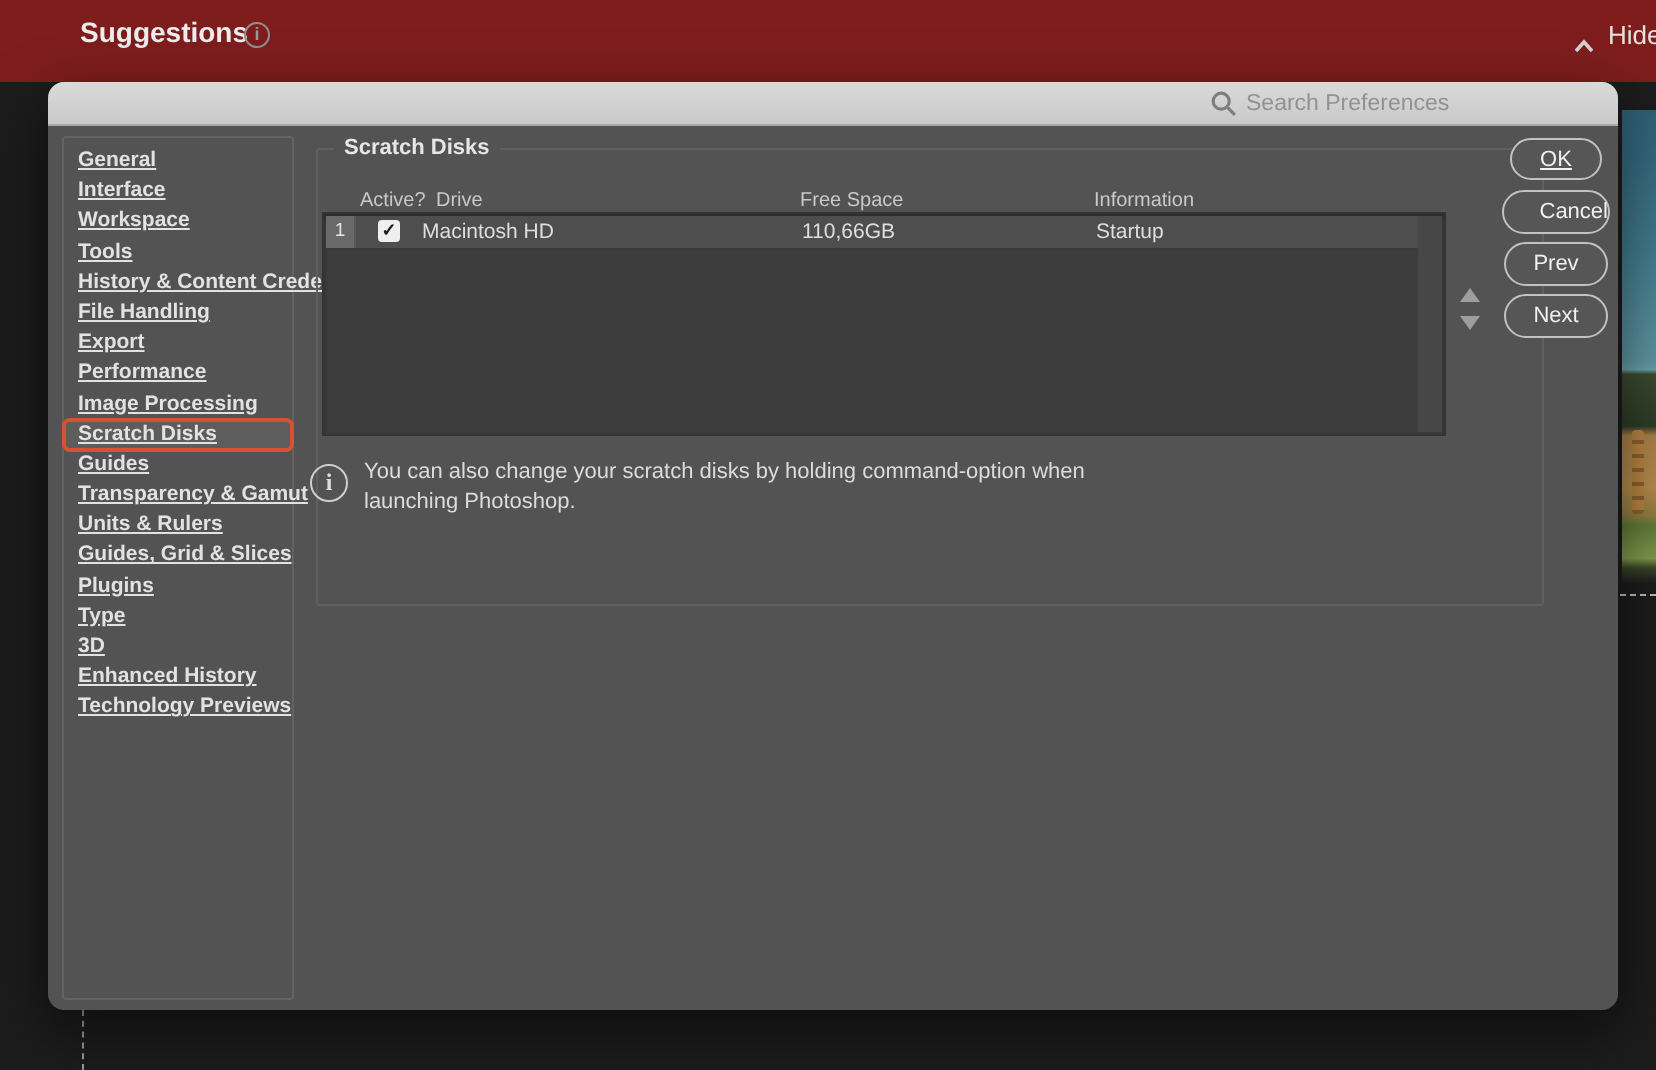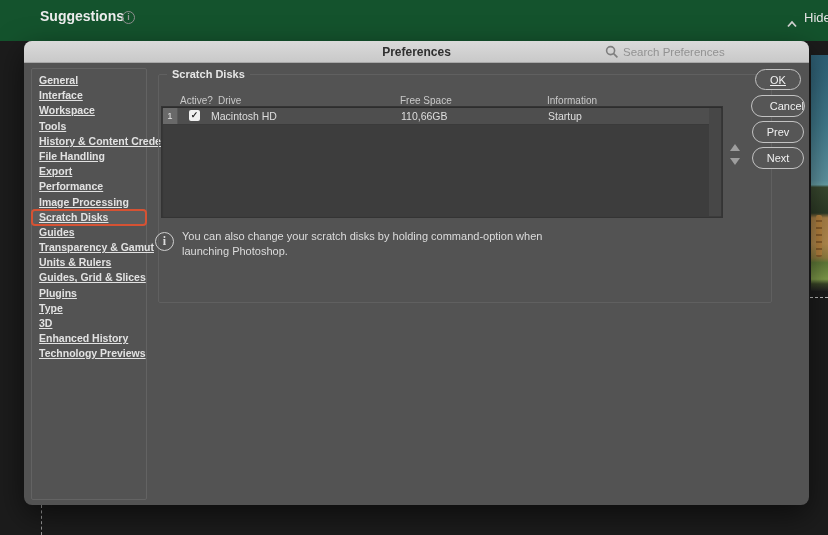--- a/index.html
+++ b/index.html
@@ -1,20 +1,20 @@
 <!DOCTYPE html>
 <html><head>
 <meta charset="utf-8">
 <style>
   * { margin:0; padding:0; box-sizing:border-box; }
   html,body { width:828px; height:535px; overflow:hidden; background:#1c1c1c;
               font-family:"Liberation Sans", sans-serif; }
 
   
-  #topbar { position:absolute; left:0; top:0; width:828px; height:41px; background:#14532d; }
+  #topbar { position:absolute; left:0; top:0; width:828px; height:41px; background:#7f1d1d; }
   #suggestions-title { position:absolute; left:40px; top:8px; font-size:14px; font-weight:bold; color:#ededed; }
   #topbar-info { position:absolute; left:122px; top:11px; width:13px; height:13px; border:1px solid #8f8f8f;
                  border-radius:50%; color:#9a9a9a; font-size:9px; line-height:11px; text-align:center; font-weight:bold; }
   #hide-chevron { position:absolute; left:786px; top:14px; }
   #hide-label { position:absolute; left:804px; top:10px; font-size:13px; color:#e3e3e3; }
 
   
   #dialog { position:absolute; left:24px; top:41px; width:785px; height:464px;
             background:#535353; border-radius:8px; box-shadow:0 10px 30px rgba(0,0,0,.55); }
   #dialog-header { position:absolute; left:0; top:0; width:100%; height:22px;
@@ -107,21 +107,20 @@
   <div id="hide-label">Hide</div>
 </div>
 
 <div id="photo-sliver"></div>
 <div id="giraffe"></div>
 <div id="ants-h"></div>
 <div id="ants-v"></div>
 
 <div id="dialog">
   <div id="dialog-header">
-    <div id="dialog-title">Preferences</div>
     <div id="search-box">
       <svg width="14" height="14" viewBox="0 0 14 14">
         <circle cx="5.6" cy="5.6" r="4" stroke="#7e7e7e" stroke-width="1.6" fill="none"></circle>
         <line x1="8.6" y1="8.6" x2="12.4" y2="12.4" stroke="#7e7e7e" stroke-width="1.6"></line>
       </svg>
       <span id="search-placeholder">Search Preferences</span>
     </div>
   </div>
 
   <div id="sidebar">

